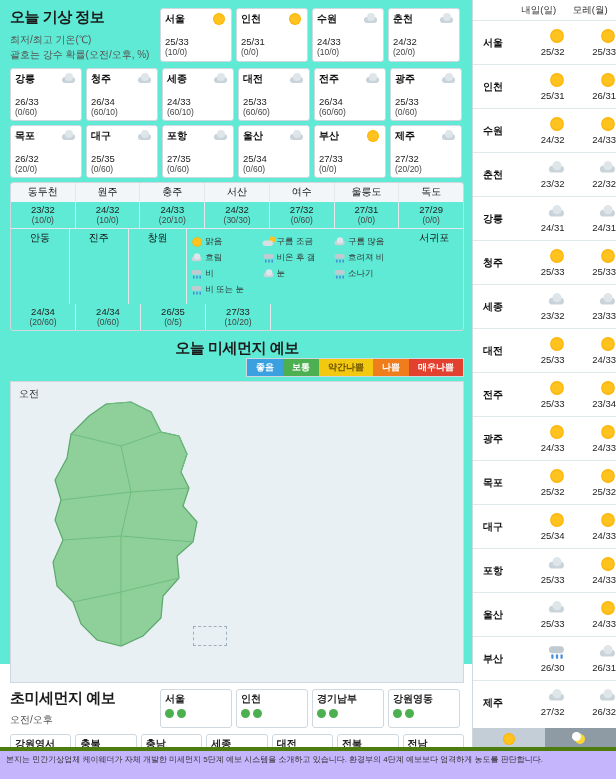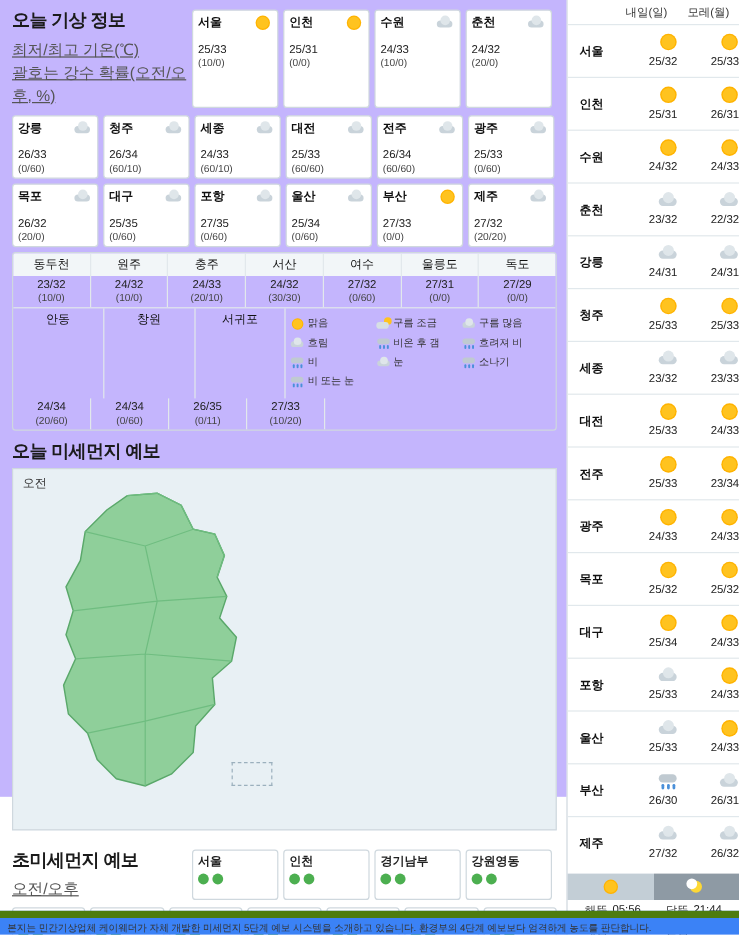--- a/index.html
+++ b/index.html
@@ -7,28 +7,28 @@
   body {
     width: 616px; height: 779px;
     font-family: "Liberation Sans", sans-serif;
     background: #ffffff;
     color: #222;
     font-size: 10px;
     position: relative;
     overflow: hidden;
   }
   .wrap { display:flex; width:616px; height:779px; }
-  .left { width: 472px; height:664px; position:relative; background:#c4b5fd; }
+  .left { width: 472px; height:664px; position:relative; background:#5eead4; }
   .right { width: 144px; height:779px; background:#ffffff; border-left:1px solid #cfd8de; }
 
   
   .sec-title {
     font-size: 15px; font-weight: bold; color:#1b1b1b; letter-spacing:-0.5px;
   }
-  .legend-small { font-size: 13px; color:#555; line-height:1.45;text-decoration:underline; }
+  .legend-small { font-size: 10px; color:#555; line-height:1.45; }
 
   .today-head { padding: 8px 8px 2px 10px; display:flex; }
   .today-head-left { width: 150px; }
   .today-head-right { flex:1; display:flex; gap:4px; }
 
   .wcard {
     border:1px solid #cfd8de; border-radius:3px; background:#fff;
     width:72px; padding:3px 2px 3px 4px; position:relative;
   }
   .wcard .city { font-size:10px; font-weight:bold; color:#111; }
@@ -89,33 +89,33 @@
   .mt-t { font-size:9.5px; }
   .mt-r { font-size:8.5px; color:#444; }
   .mt-sep { height:1px; background:#e2e8ec; }
   .mt-row.head { background:#f2f6f8; }
 
   .legend-box { display:flex; flex-wrap:wrap; width:218px; padding:3px 2px; }
   .legend-item { width:33.33%; display:flex; align-items:center; font-size:8.5px; color:#333; margin:1px 0; }
   .legend-item .ic { transform:scale(.8); }
 
   
-  .dust-head { display:flex; align-items:center; padding:8px 8px 4px 10px; }
+  .dust-head { display:flex; align-items:center; padding:8px 8px 4px 10px;flex-direction:column; }
   .dust-chips { display:flex; margin-left:auto; border:1px solid #cfd8de; }
   .chip { font-size:9px; color:#fff; padding:2px 9px; font-weight:bold; }
 
   .maps { display:flex; background:#e8f0f4; margin:0 8px 0 10px; border:1px solid #cfd8de; }
   .map-half { width:50%; position:relative; height:300px; }
   .map-label { position:absolute; left:8px; top:5px; font-size:10px; color:#333; }
   .map-svg { position:absolute; left:0; top:14px; }
   .jeju { position:absolute; right:10px; bottom:36px; width:34px; height:20px;
           border:1px dashed #9bb0bd; }
 
   
-  .uf-head { padding:16px 8px 2px 10px; display:flex; }
+  .uf-head { padding:6px 8px 2px 10px; display:flex; }
   .uf-left { width:150px; }
   .uf-right { flex:1; display:flex; gap:4px; }
   .ufcard {
     border:1px solid #cfd8de; border-radius:3px; width:72px; padding:2px 2px 3px 4px; background:#fff;
   }
   .ufcard .city { font-size:10px; font-weight:bold; }
   .ufdots { margin-top:3px; }
   .dot { display:inline-block; width:9px;height:9px;border-radius:50%; margin-right:3px; }
 
   
@@ -127,22 +127,22 @@
   .rcell .t { font-size:9.5px; color:#222; margin-top:1px; }
   .rcell .ic { transform:scale(1.15); }
 
   .sunbar { display:flex; margin-top:4px; }
   .sunbar > div { flex:1; height:22px; background:#c3ced6; display:flex; align-items:center; justify-content:center; }
   .sunbar > div.night { background:#8e9aa4; }
   .suntime { display:flex; font-size:9.5px; padding:3px 4px 0; }
   .suntime .lab { color:#333; }
 
   .footer {
-    position:absolute; left:0; bottom:0; width:616px; height:20px;
-    border-top:6px solid #4d7c0f; background:#3b82f6;
+    position:absolute; left:0; bottom:0; width:616px; height:32px;
+    border-top:4px solid #4d7c0f; background:#c4b5fd;
     font-size:8px; color:#333; padding:4px 4px 0 6px; line-height:1.25;
   }
 </style>
 </head>
 <body>
 
 <div class="wrap">
 
   <div class="left">
 
@@ -315,24 +315,24 @@
             <div class="mt-t">27/29</div>
             <div class="mt-r">(0/0)</div>
           </div>
       </div>
       <div class="mt-sep"></div>
       <div class="mt-row">
         <div class="mt-cell">
             <div class="mt-city">안동</div>
           </div>
         <div class="mt-cell">
+            <div class="mt-city">진주</div>
+          </div>
+        <div class="mt-cell">
             <div class="mt-city">창원</div>
-          </div>
-        <div class="mt-cell">
-            <div class="mt-city">서귀포</div>
           </div>
         <div class="mt-cell" style="flex:3;border-right:none;">
           <div class="legend-box">
             <div class="legend-item">
                 <span class="ic sun"></span>
                 <span>맑음</span>
               </div>
             <div class="legend-item">
                 <span class="ic suncloud"></span>
                 <span>구름 조금</span>
@@ -364,44 +364,54 @@
             <div class="legend-item">
                 <span class="ic rain"></span>
                 <span>소나기</span>
               </div>
             <div class="legend-item">
                 <span class="ic rain"></span>
                 <span>비 또는 눈</span>
               </div>
           </div>
         </div>
+        <div class="mt-cell">
+            <div class="mt-city">서귀포</div>
+          </div>
       </div>
       <div class="mt-row">
         <div class="mt-cell">
             <div class="mt-t">24/34</div>
             <div class="mt-r">(20/60)</div>
           </div>
         <div class="mt-cell">
             <div class="mt-t">24/34</div>
             <div class="mt-r">(0/60)</div>
           </div>
         <div class="mt-cell">
             <div class="mt-t">26/35</div>
-            <div class="mt-r">(0/11)</div>
+            <div class="mt-r">(0/5)</div>
           </div>
         <div class="mt-cell">
             <div class="mt-t">27/33</div>
             <div class="mt-r">(10/20)</div>
           </div>
         <div class="mt-cell" style="flex:3;border-right:none;"></div>
       </div>
     </div>
 
     <div class="dust-head">
       <div class="sec-title">오늘 미세먼지 예보</div>
+      <div class="dust-chips">
+        <div class="chip" style="background:#3aa0e0">좋음</div>
+        <div class="chip" style="background:#4caf50">보통</div>
+        <div class="chip" style="background:#f2c811;color:#6a5200">약간나쁨</div>
+        <div class="chip" style="background:#f07d1c">나쁨</div>
+        <div class="chip" style="background:#e2412f">매우나쁨</div>
+      </div>
     </div>
 
     <div class="maps">
       <div class="map-half">
         <div class="map-label">오전</div>
         <svg class="map-svg" width="228" height="282" viewBox="0 0 228 282">
           <path d="M95 8 L120 6 L140 16 L150 36 L168 40 L176 58 L170 76 L178 92 L172 110 L186 126 L182 146 L166 160 L168 182 L152 200 L150 222 L132 240 L110 250 L86 244 L70 228 L62 206 L46 190 L42 166 L52 144 L44 124 L50 104 L44 84 L56 62 L60 38 L78 20 Z" fill="#8fcf9a" stroke="#5aa86a" stroke-width="1.2"></path>
           <path d="M95 8 L120 6 L140 16 L150 36 L168 40 L176 58 L170 76" fill="none" stroke="#6fbd80" stroke-width="1"></path>
           <path d="M60 38 L110 50 L150 36 M50 104 L120 96 L178 92 M52 144 L110 140 L182 146 M62 206 L110 196 L168 182 M110 50 L120 96 L110 140 L110 196 L110 250" fill="none" stroke="#6fbd80" stroke-width="1"></path>
         </svg>

